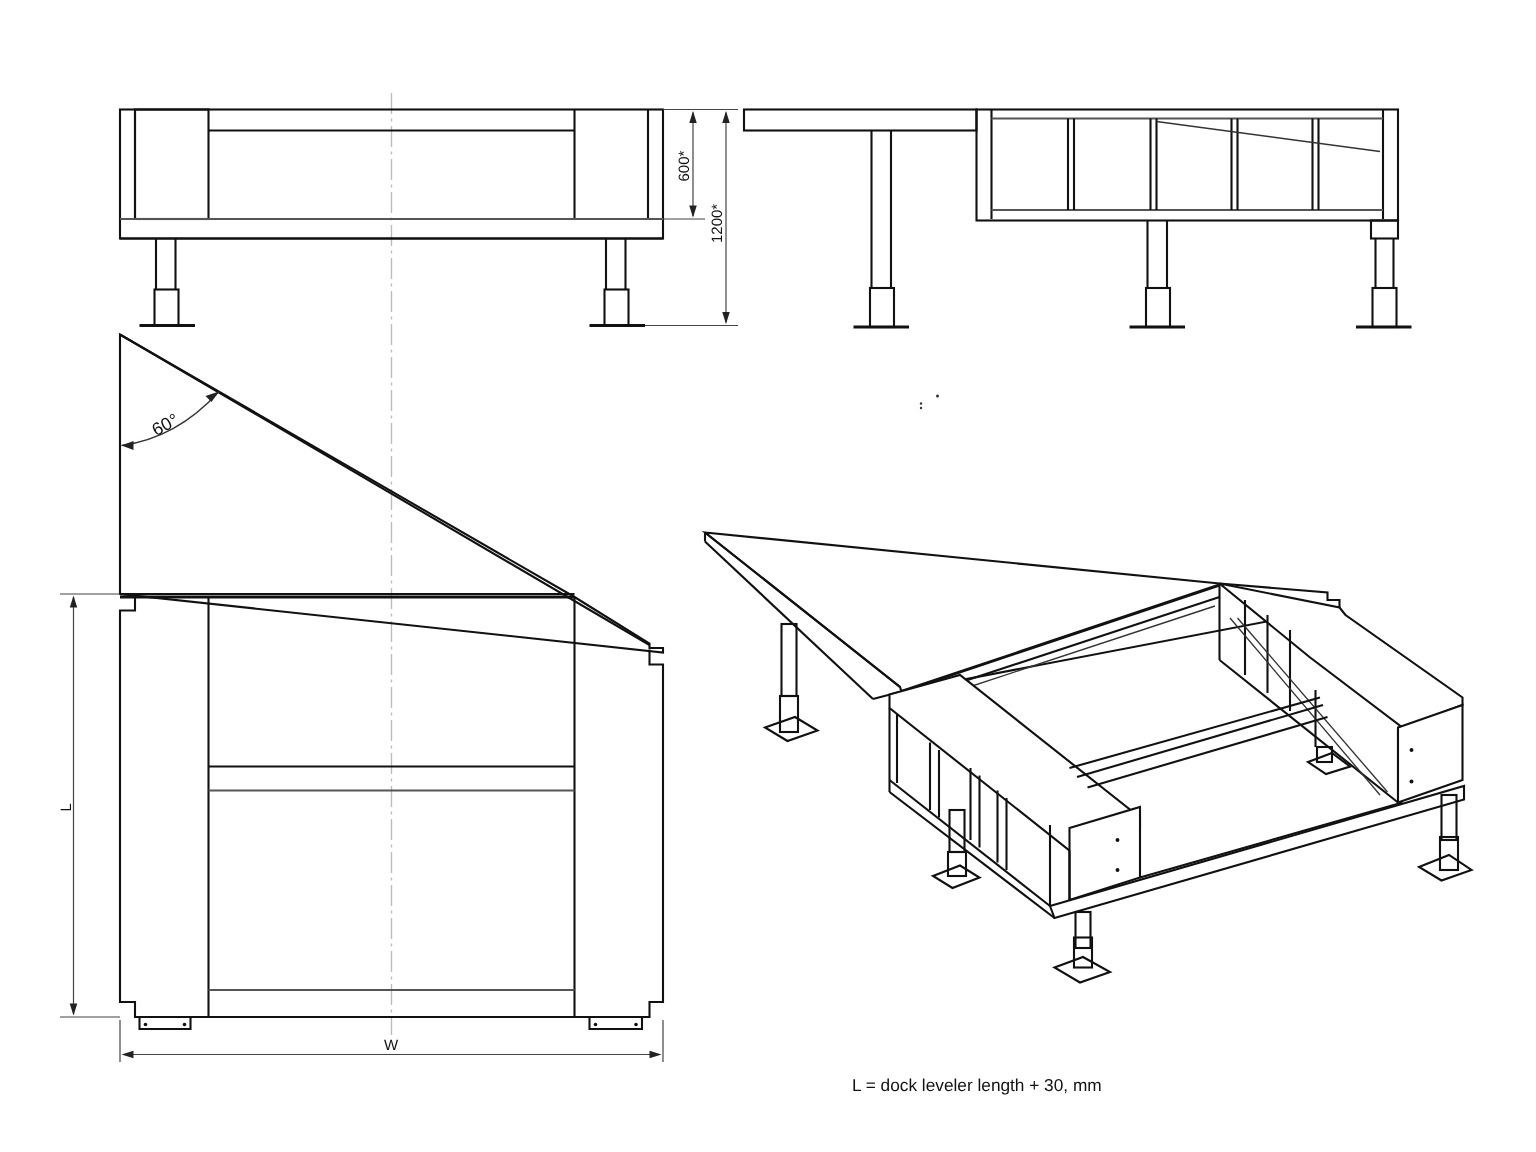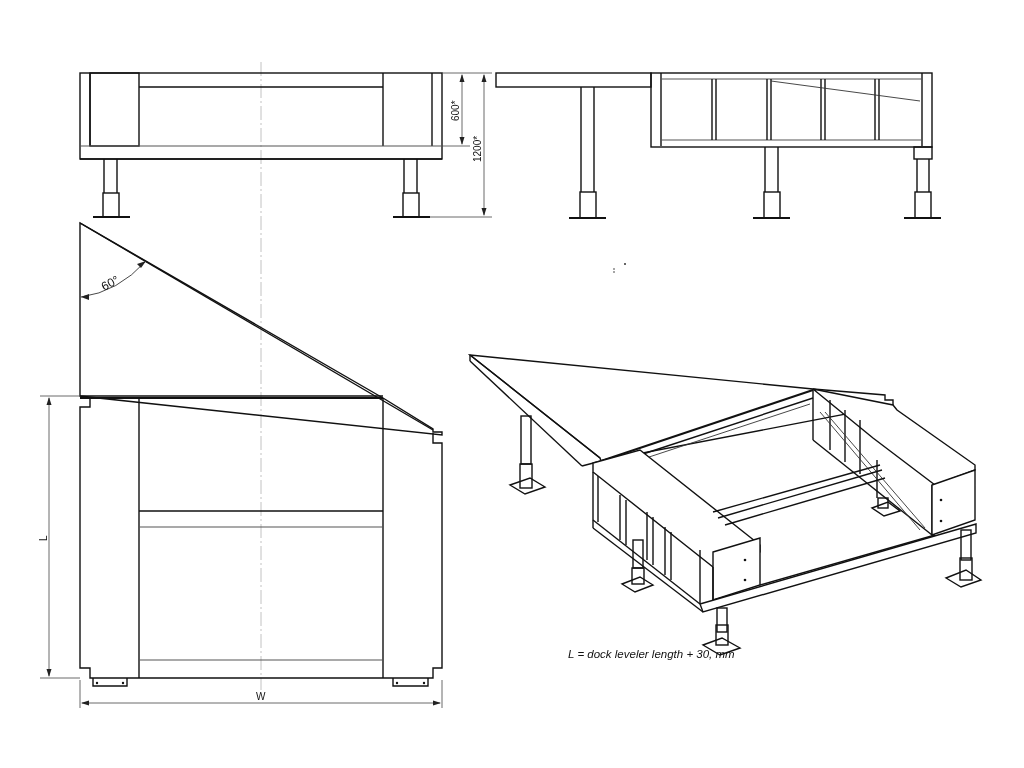--- a/index.html
+++ b/index.html
@@ -5,21 +5,21 @@
   html, body { margin: 0; padding: 0; background: #ffffff; }
   body { width: 1024px; height: 768px; position: relative; overflow: hidden; font-family: "Liberation Sans", sans-serif; }
   #drawing { position: absolute; left: 0; top: 0; width: 1024px; height: 768px; }
   .ln { stroke: #111; stroke-width: 1.4; fill: none; }
   .lnf { stroke: #111; stroke-width: 1.4; fill: #fff; }
   .thin { stroke: #333; stroke-width: 0.9; fill: none; }
   .grey { stroke: #555; stroke-width: 1.2; fill: none; }
   .center { stroke: #bbb; stroke-width: 0.9; fill: none; stroke-dasharray: 14 3 2 3; }
   .dim { stroke: #444; stroke-width: 0.8; fill: none; }
   .txt { font-family: "Liberation Sans", sans-serif; fill: #111; }
-  .caption { position: absolute; left: 568px; top: 648px; font-size: 11.5px; color: #111; white-space: nowrap; font-style: italic; }
+  .caption { position: absolute; left: 568px; top: 718px; font-size: 11.5px; color: #111; white-space: nowrap; }
 </style>
 </head>
 <body>
 
 <svg id="drawing" viewBox="0 0 1024 768" xmlns="http://www.w3.org/2000/svg">
 
   <line class="center" x1="261" y1="62" x2="261" y2="690"></line>
 
   <g>
     <rect class="ln" x="80" y="73" width="362" height="86"></rect>

